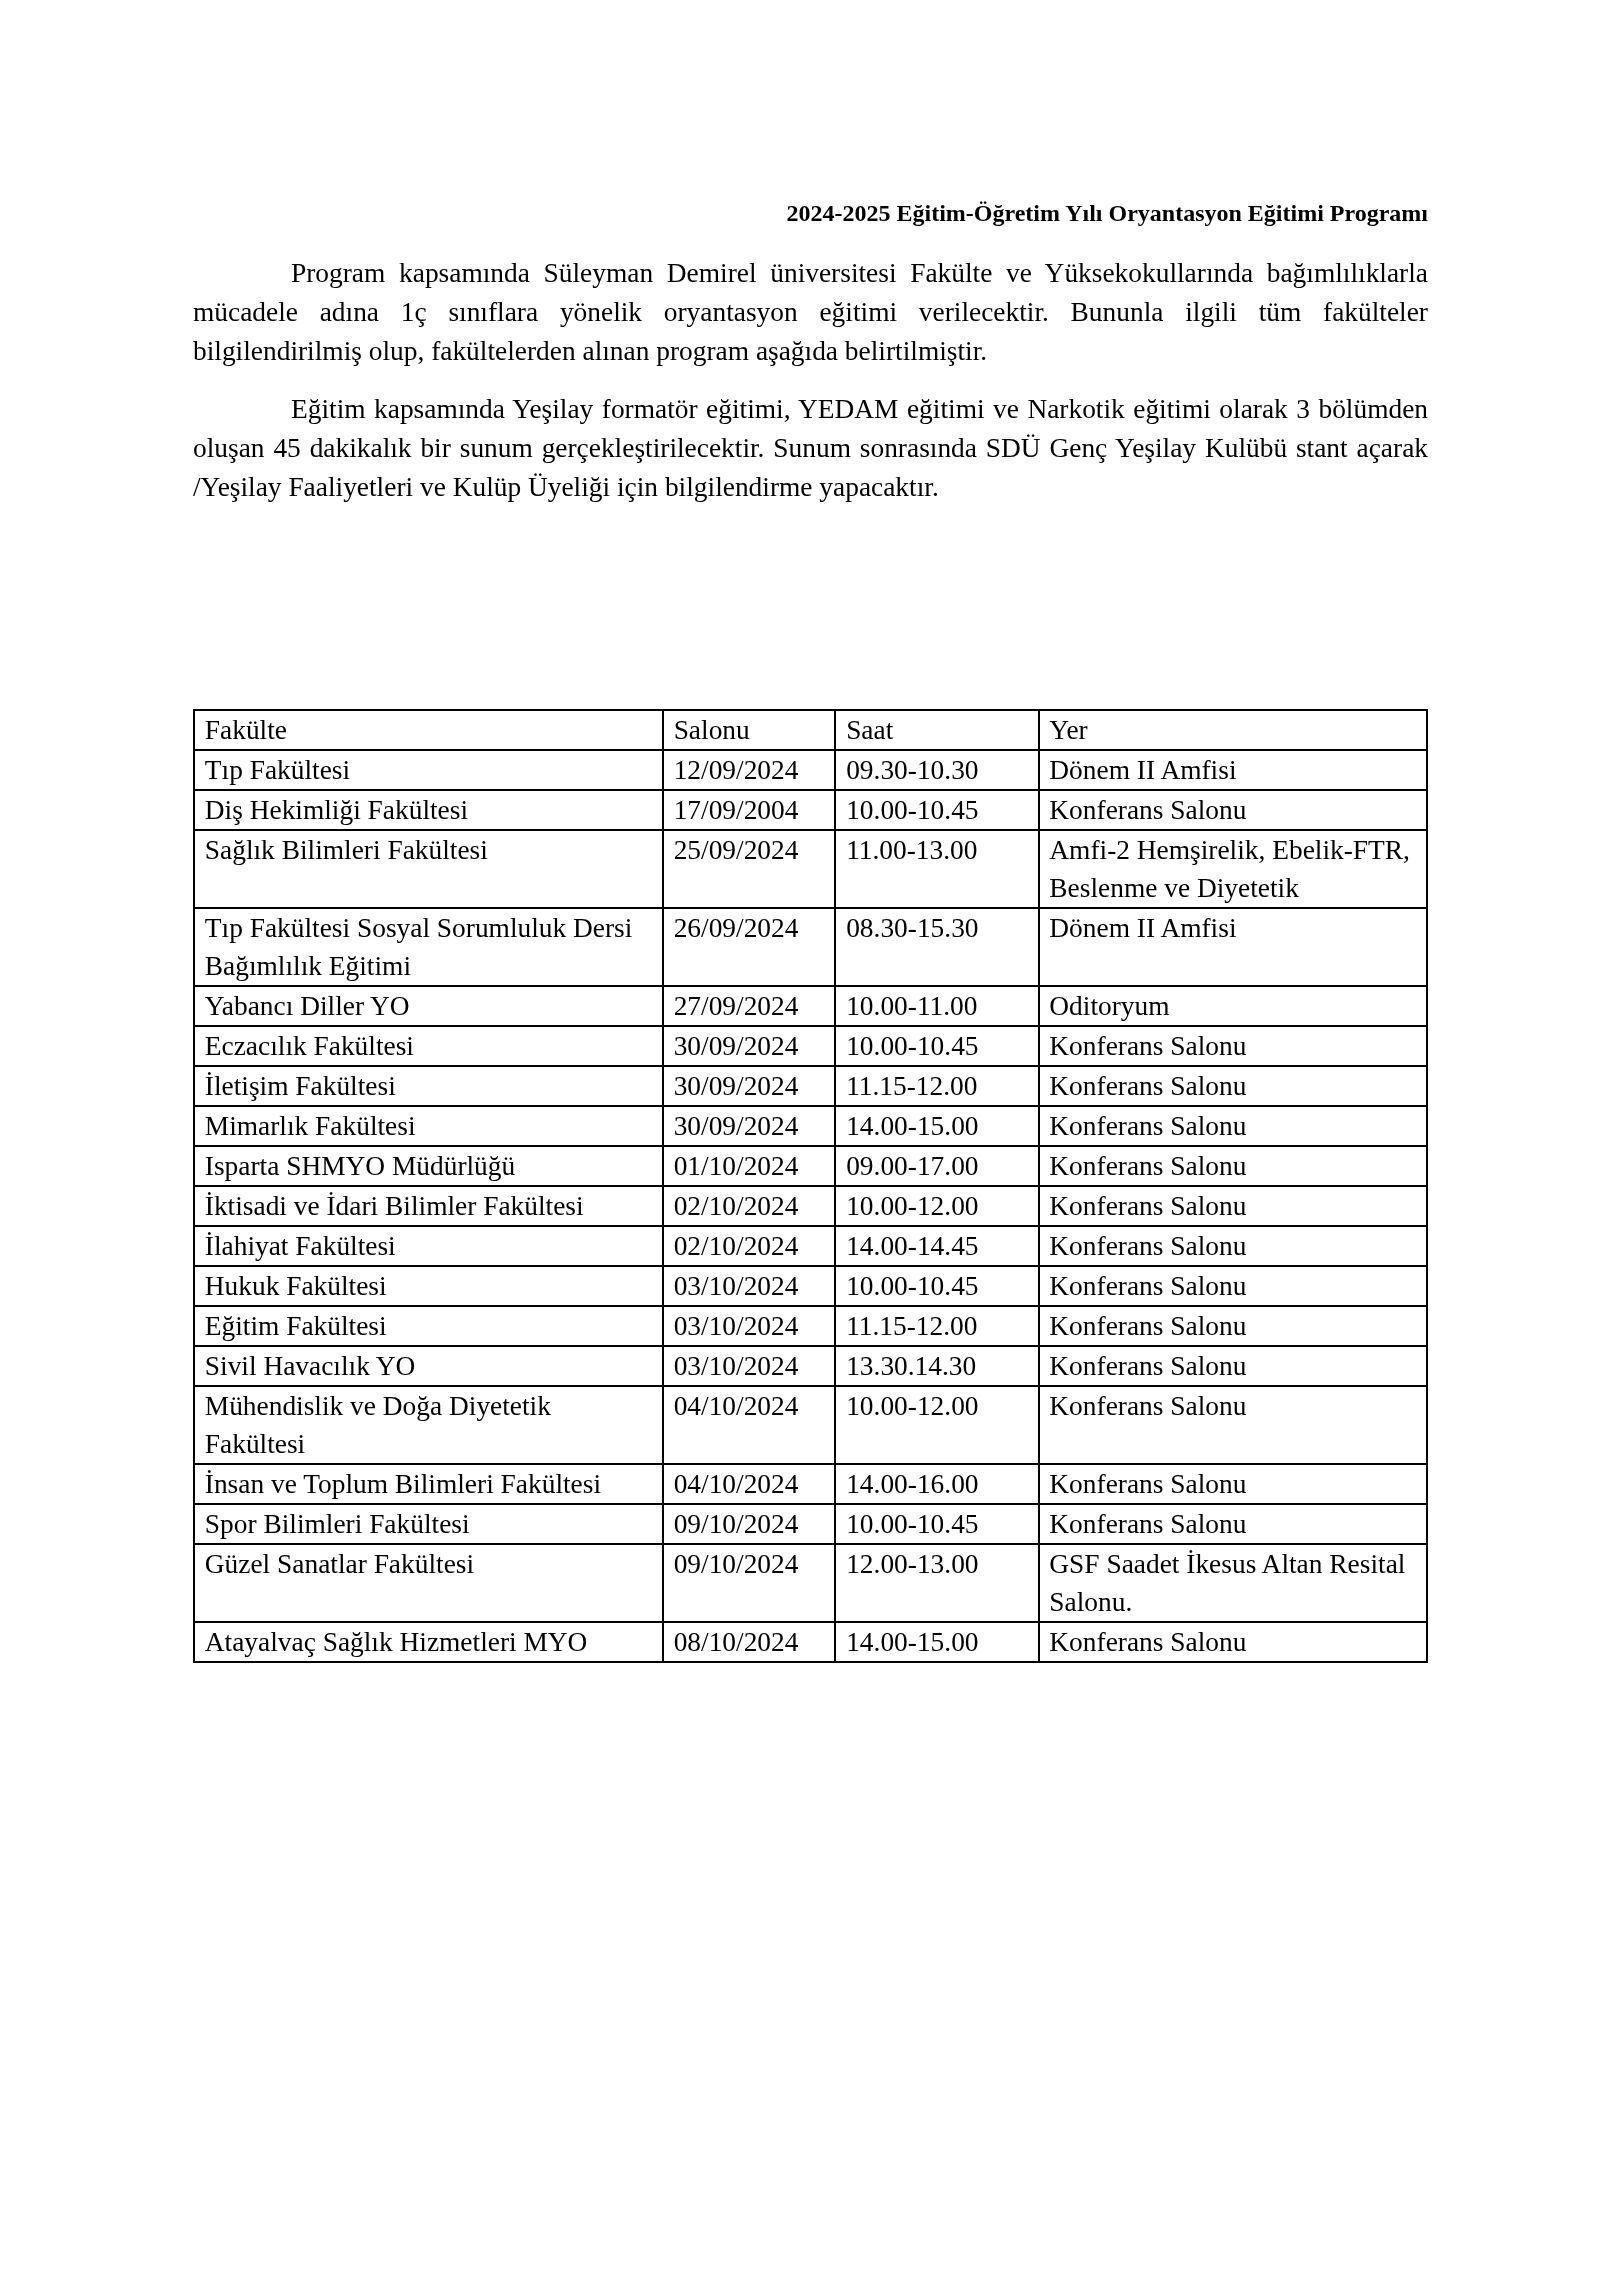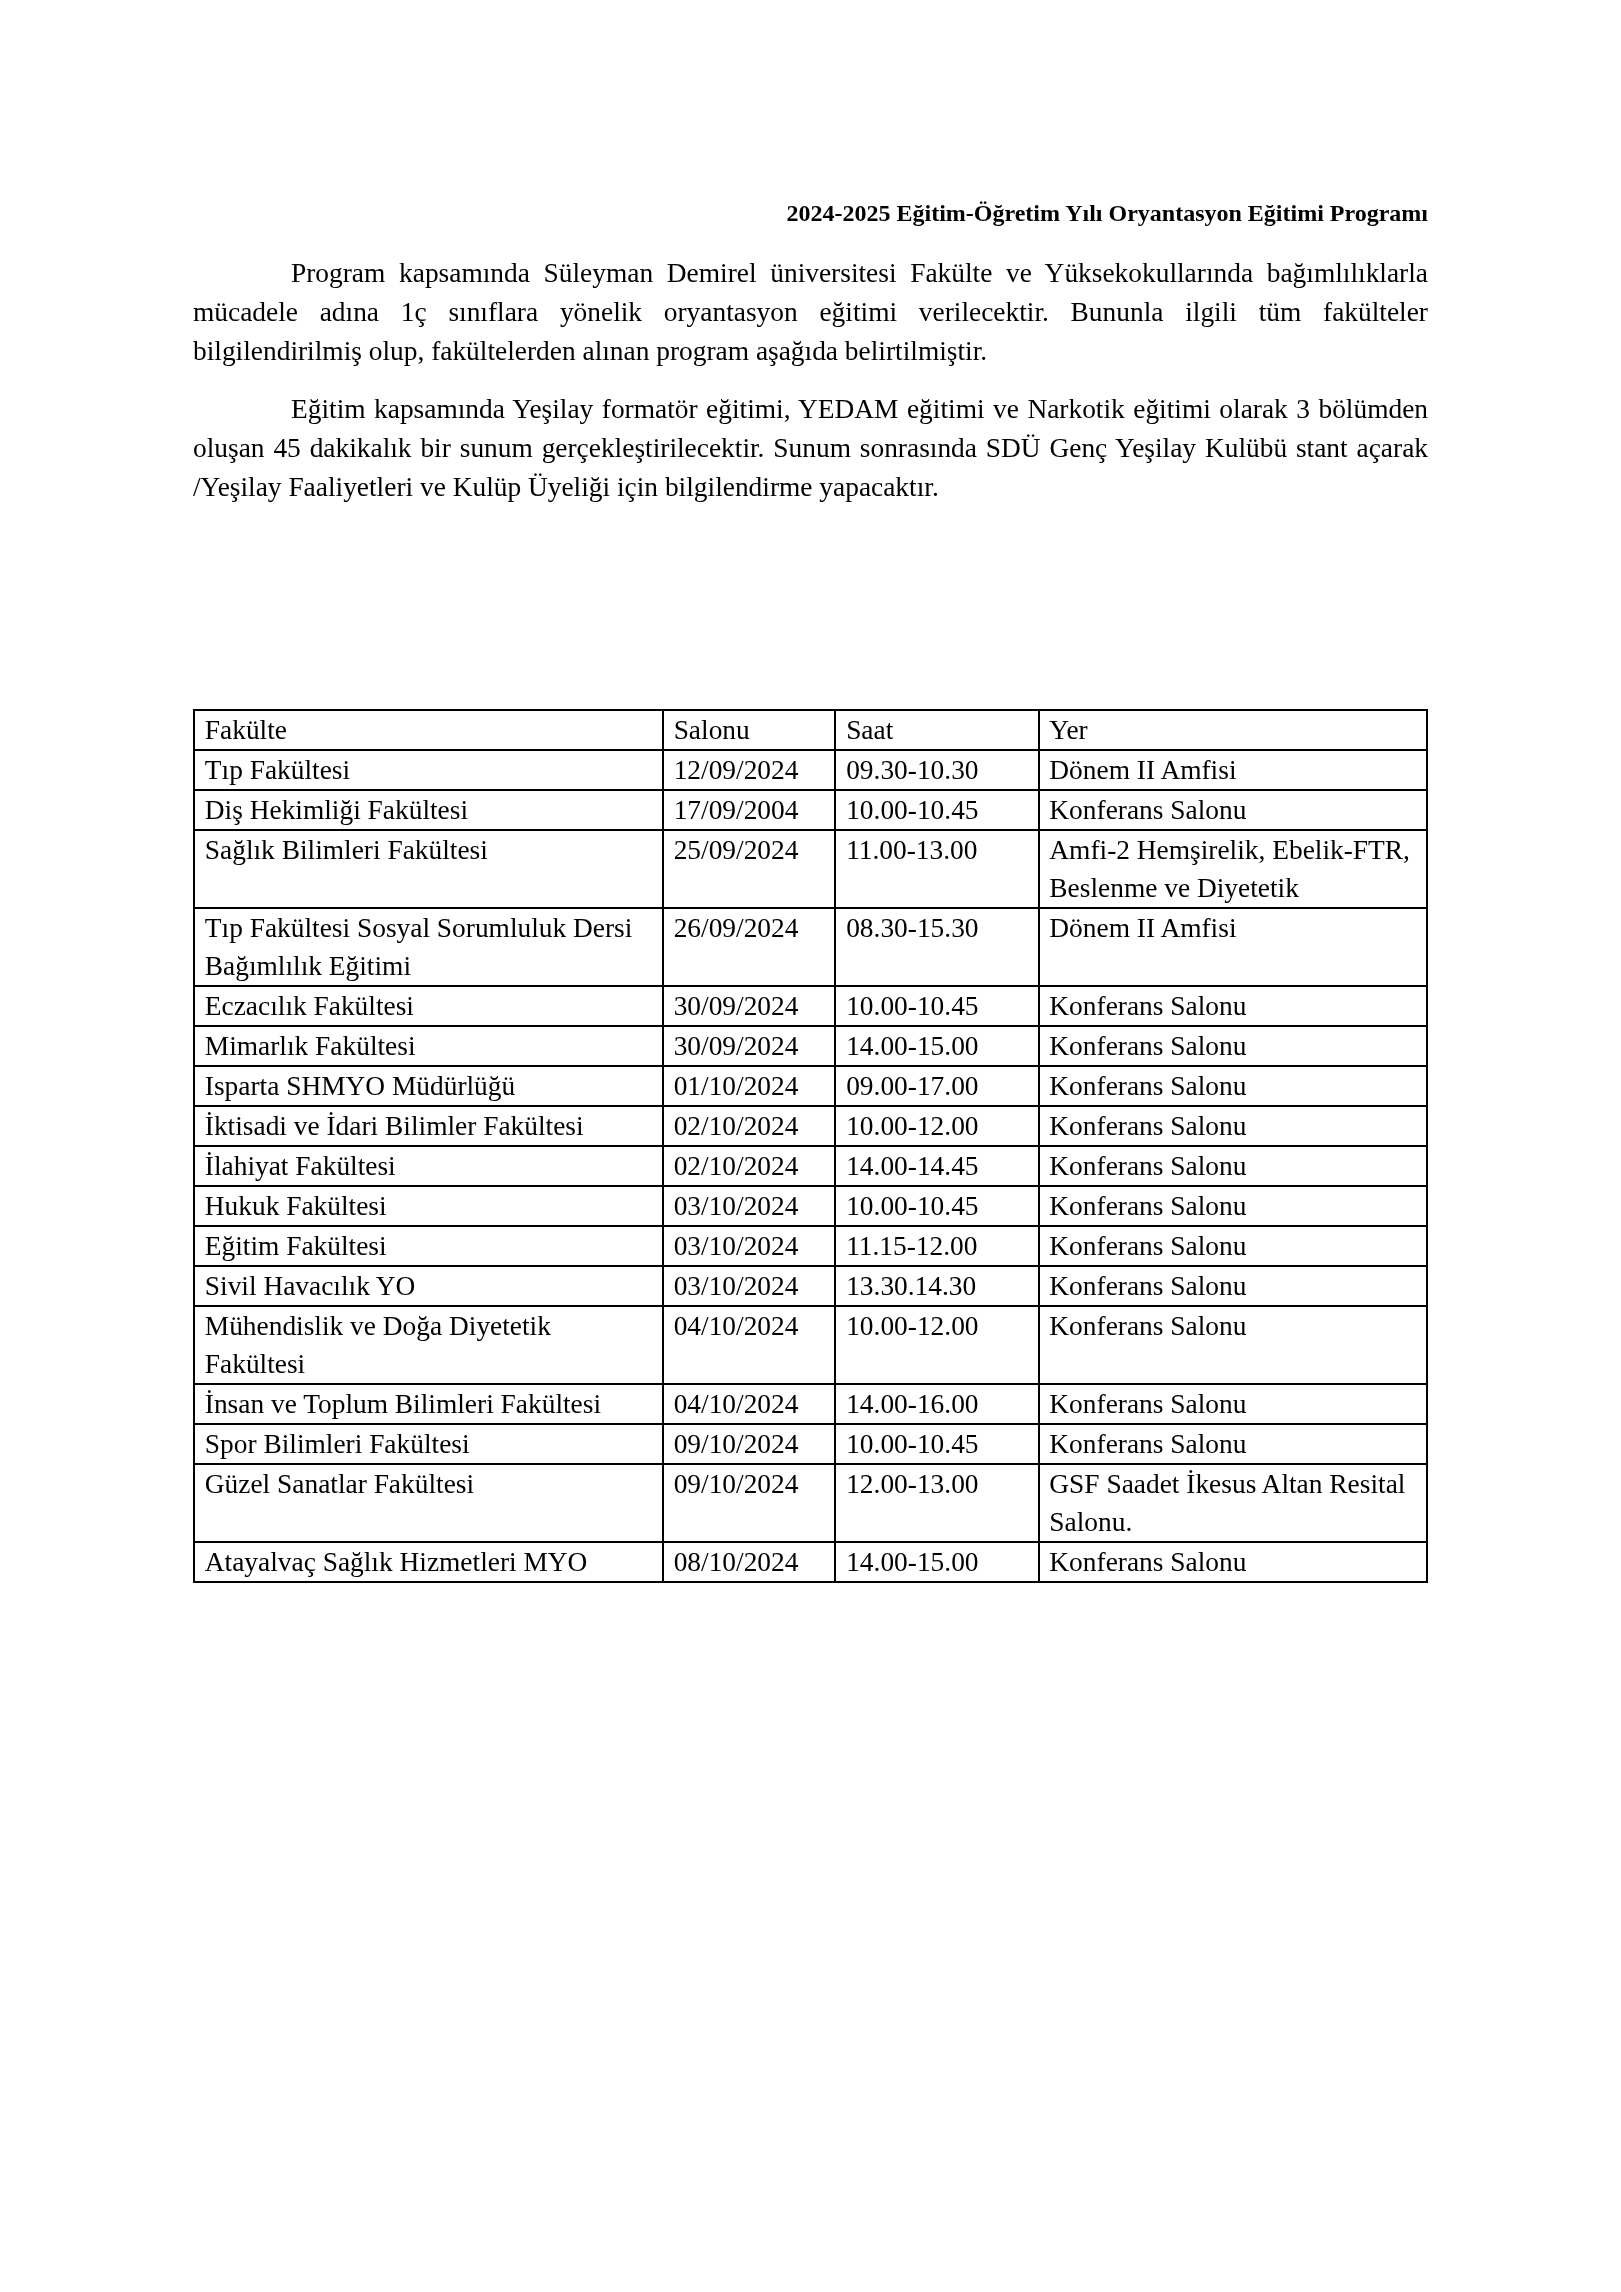--- a/index.html
+++ b/index.html
@@ -112,23 +112,35 @@
           <td>11.00-13.00</td>
           <td class="justify">Amfi-2 Hemşirelik, Ebelik-FTR, Beslenme ve Diyetetik</td>
         </tr>
         <tr>
           <td class="justify">Tıp Fakültesi Sosyal Sorumluluk Dersi Bağımlılık Eğitimi</td>
           <td>26/09/2024</td>
           <td>08.30-15.30</td>
           <td class="justify">Dönem II Amfisi</td>
         </tr>
         <tr>
+          <td class="justify">Yabancı Diller YO</td>
+          <td>27/09/2024</td>
+          <td>10.00-11.00</td>
+          <td class="justify">Oditoryum</td>
+        </tr>
+        <tr>
           <td class="justify">Eczacılık Fakültesi</td>
           <td>30/09/2024</td>
           <td>10.00-10.45</td>
+          <td class="justify">Konferans Salonu</td>
+        </tr>
+        <tr>
+          <td class="justify">İletişim Fakültesi</td>
+          <td>30/09/2024</td>
+          <td>11.15-12.00</td>
           <td class="justify">Konferans Salonu</td>
         </tr>
         <tr>
           <td class="justify">Mimarlık Fakültesi</td>
           <td>30/09/2024</td>
           <td>14.00-15.00</td>
           <td class="justify">Konferans Salonu</td>
         </tr>
         <tr>
           <td class="justify">Isparta SHMYO Müdürlüğü</td>

